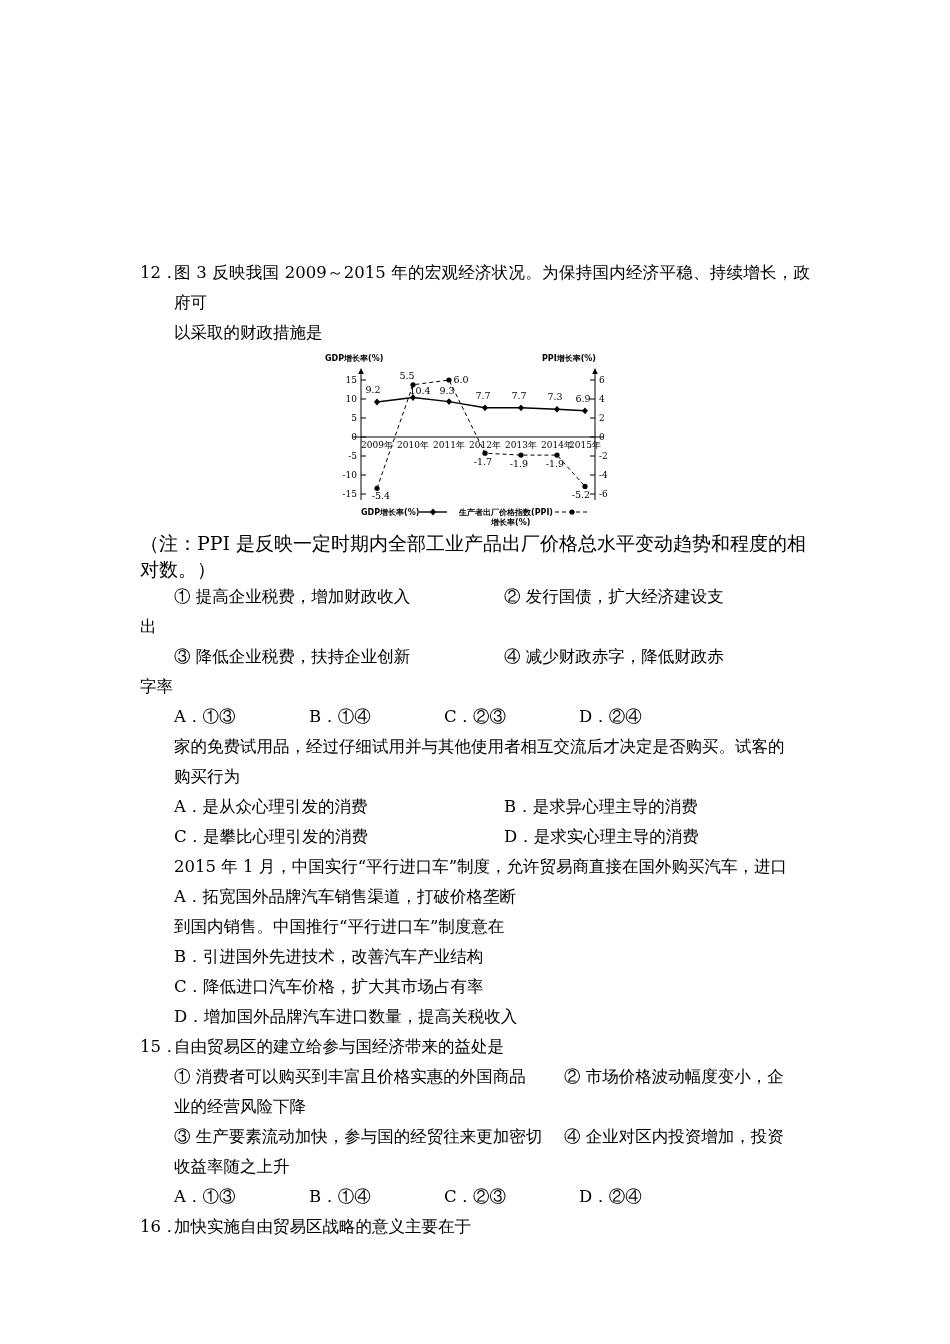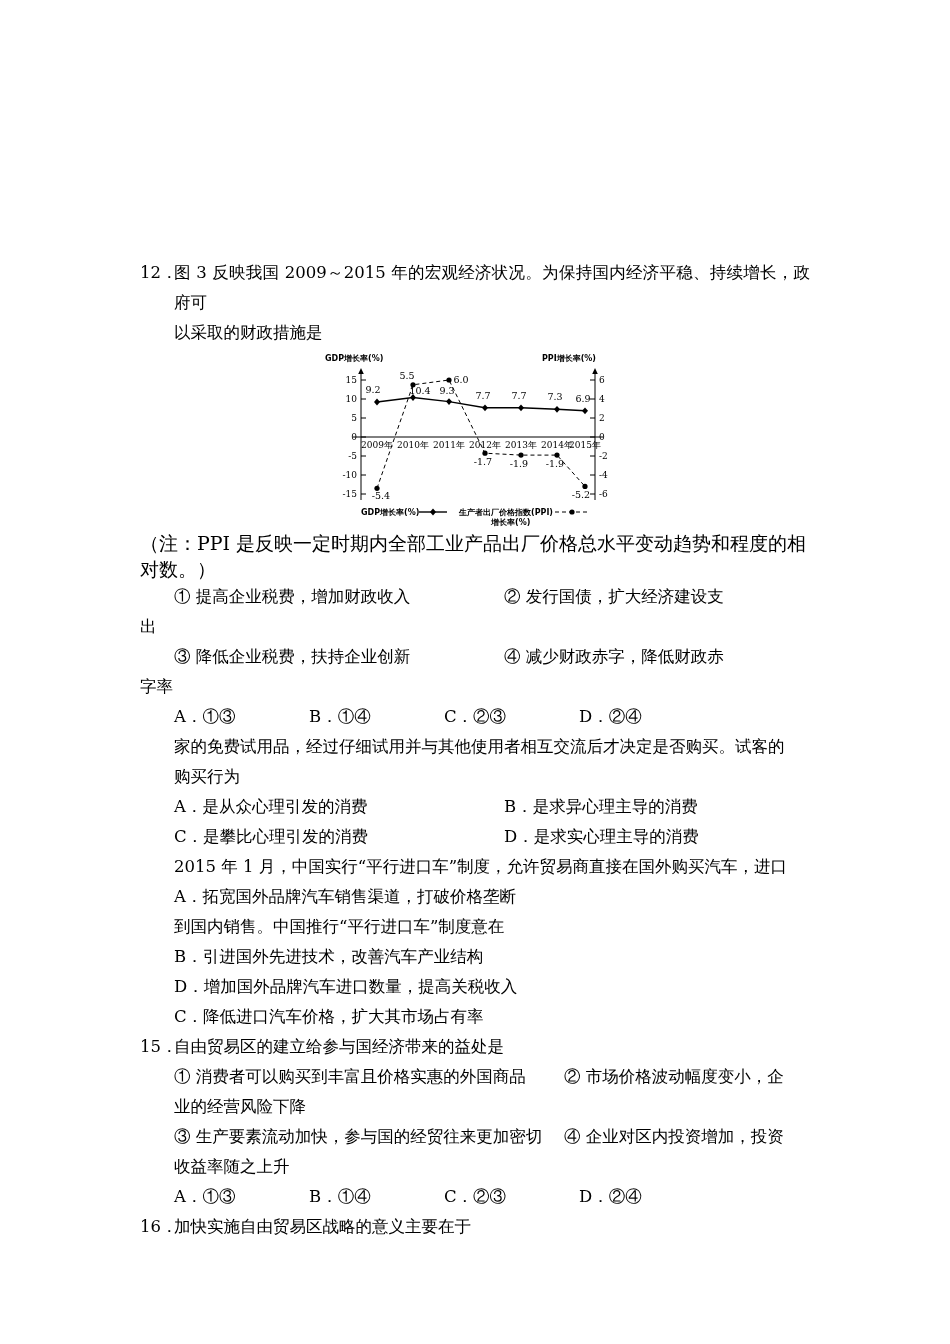--- a/index.html
+++ b/index.html
@@ -293,22 +293,22 @@
       <div class="two-col">
         <span class="col-left">C．是攀比心理引发的消费</span><span class="col-right">D．是求实心理主导的消费</span>
       </div>
     </div>
 
     <div class="qblock">
       <div class="q-line hang">2015 年 1 月，中国实行“平行进口车”制度，允许贸易商直接在国外购买汽车，进口</div>
       <div class="q-line hang">A．拓宽国外品牌汽车销售渠道，打破价格垄断</div>
       <div class="q-line hang">到国内销售。中国推行“平行进口车”制度意在</div>
       <div class="q-line hang">B．引进国外先进技术，改善汽车产业结构</div>
+      <div class="q-line hang">C．降低进口汽车价格，扩大其市场占有率</div>
       <div class="q-line hang">D．增加国外品牌汽车进口数量，提高关税收入</div>
-      <div class="q-line hang">C．降低进口汽车价格，扩大其市场占有率</div>
     </div>
 
     <div class="wide-para fullwidth">
       <div class="first"></div>
       <div></div>
       <div></div>
     </div>
 
     <div class="qblock">
       <div class="q-line">

